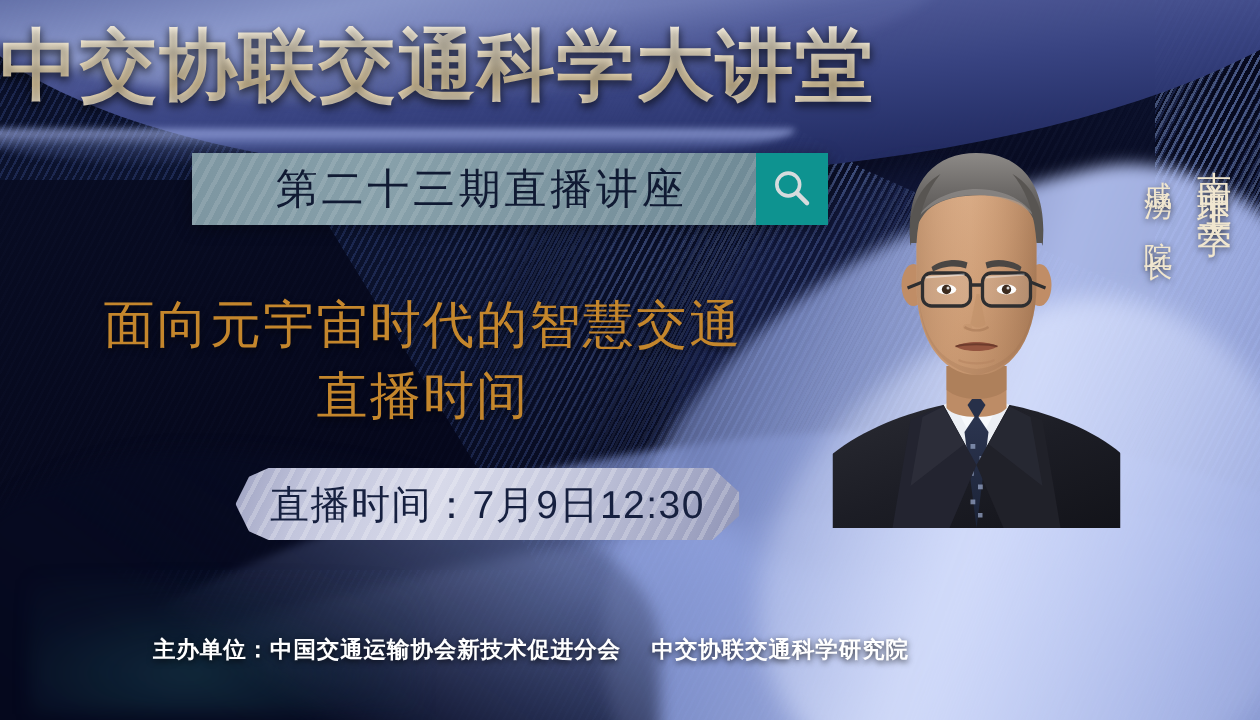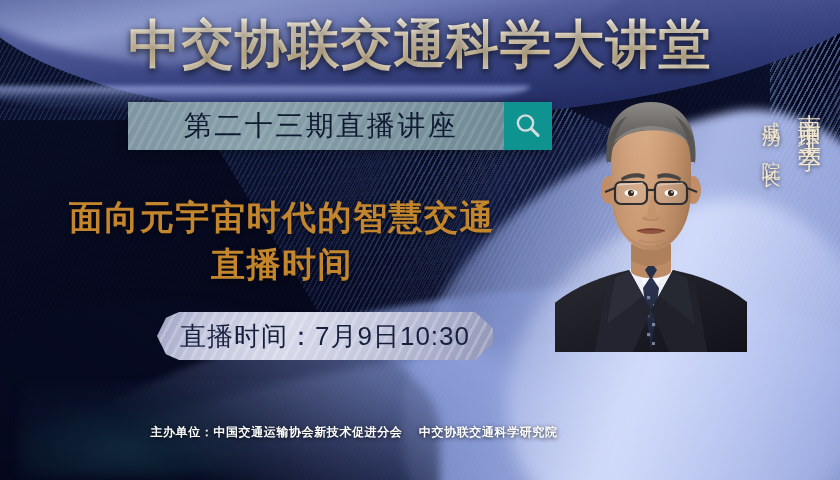--- a/index.html
+++ b/index.html
@@ -160,21 +160,21 @@
     left: 20px; bottom: 4px;
     width: 260px; height: 90px;
     background: radial-gradient(ellipse at 40% 70%, rgba(40,110,120,0.30) 0%, rgba(22,60,80,0.12) 55%, transparent 100%);
     filter: blur(6px);
   }
 
   
   .main-title {
     position: absolute;
     top: 17px; left: 0; width: 840px;
-    text-align: center;
+    text-align: left;
     font-family: "Liberation Sans", "DejaVu Sans", sans-serif;
     font-size: 52px;
     font-weight: 700;
     letter-spacing: 1px;
     line-height: 1.05;
     background: linear-gradient(180deg, #fdf6e6 0%, #f4e6c9 42%, #e7d2a8 72%, #f6ecd8 100%);
     -webkit-background-clip: text;
     background-clip: text;
     color: transparent;
     -webkit-text-fill-color: transparent;
@@ -228,21 +228,21 @@
   .sub-banner-icon svg { display: block; }
 
   
   .headline {
     position: absolute;
     top: 194px; left: 24px;
     width: 516px;
     text-align: center;
     color: #c4862c;
     font-size: 34px;
-    font-weight: 700;
+    font-weight: 400;
     line-height: 1.38;
     letter-spacing: 1.5px;
     text-shadow: 0 2px 5px rgba(0,0,0,.55);
   }
   .headline .l1 { display: block; }
   .headline .l2 { display: block; }
 
   
   .time-pill {
     position: absolute;
@@ -310,21 +310,21 @@
     letter-spacing: 7px;
     font-weight: 400;
   }
 
   
   .footer {
     position: absolute;
     left: 0; top: 424px; width: 708px;
     text-align: center;
     color: #ffffff;
-    font-size: 12px;
+    font-size: 15px;
     font-weight: 700;
     letter-spacing: 0.6px;
     text-shadow: 0 1px 4px rgba(0,0,0,.75);
     white-space: pre;
   }
 </style>
 </head>
 <body>
 
 <div id="poster">
@@ -460,21 +460,21 @@
       </svg>
     </div>
   </div>
 
   <div class="headline">
     <span class="l1">面向元宇宙时代的智慧交通</span>
     <span class="l2">直播时间</span>
   </div>
 
   <div class="time-pill">
-    <span class="time-text">直播时间：7月9日10:30</span>
+    <span class="time-text">直播时间：7月9日12:30</span>
   </div>
 
   <div class="v-col v-affil">南京理工大学</div>
   <div class="v-col v-name">戚湧　院长</div>
 
   <div class="footer">主办单位：中国交通运输协会新技术促进分会　 中交协联交通科学研究院</div>
 
 </div>
 
 </body></html>

